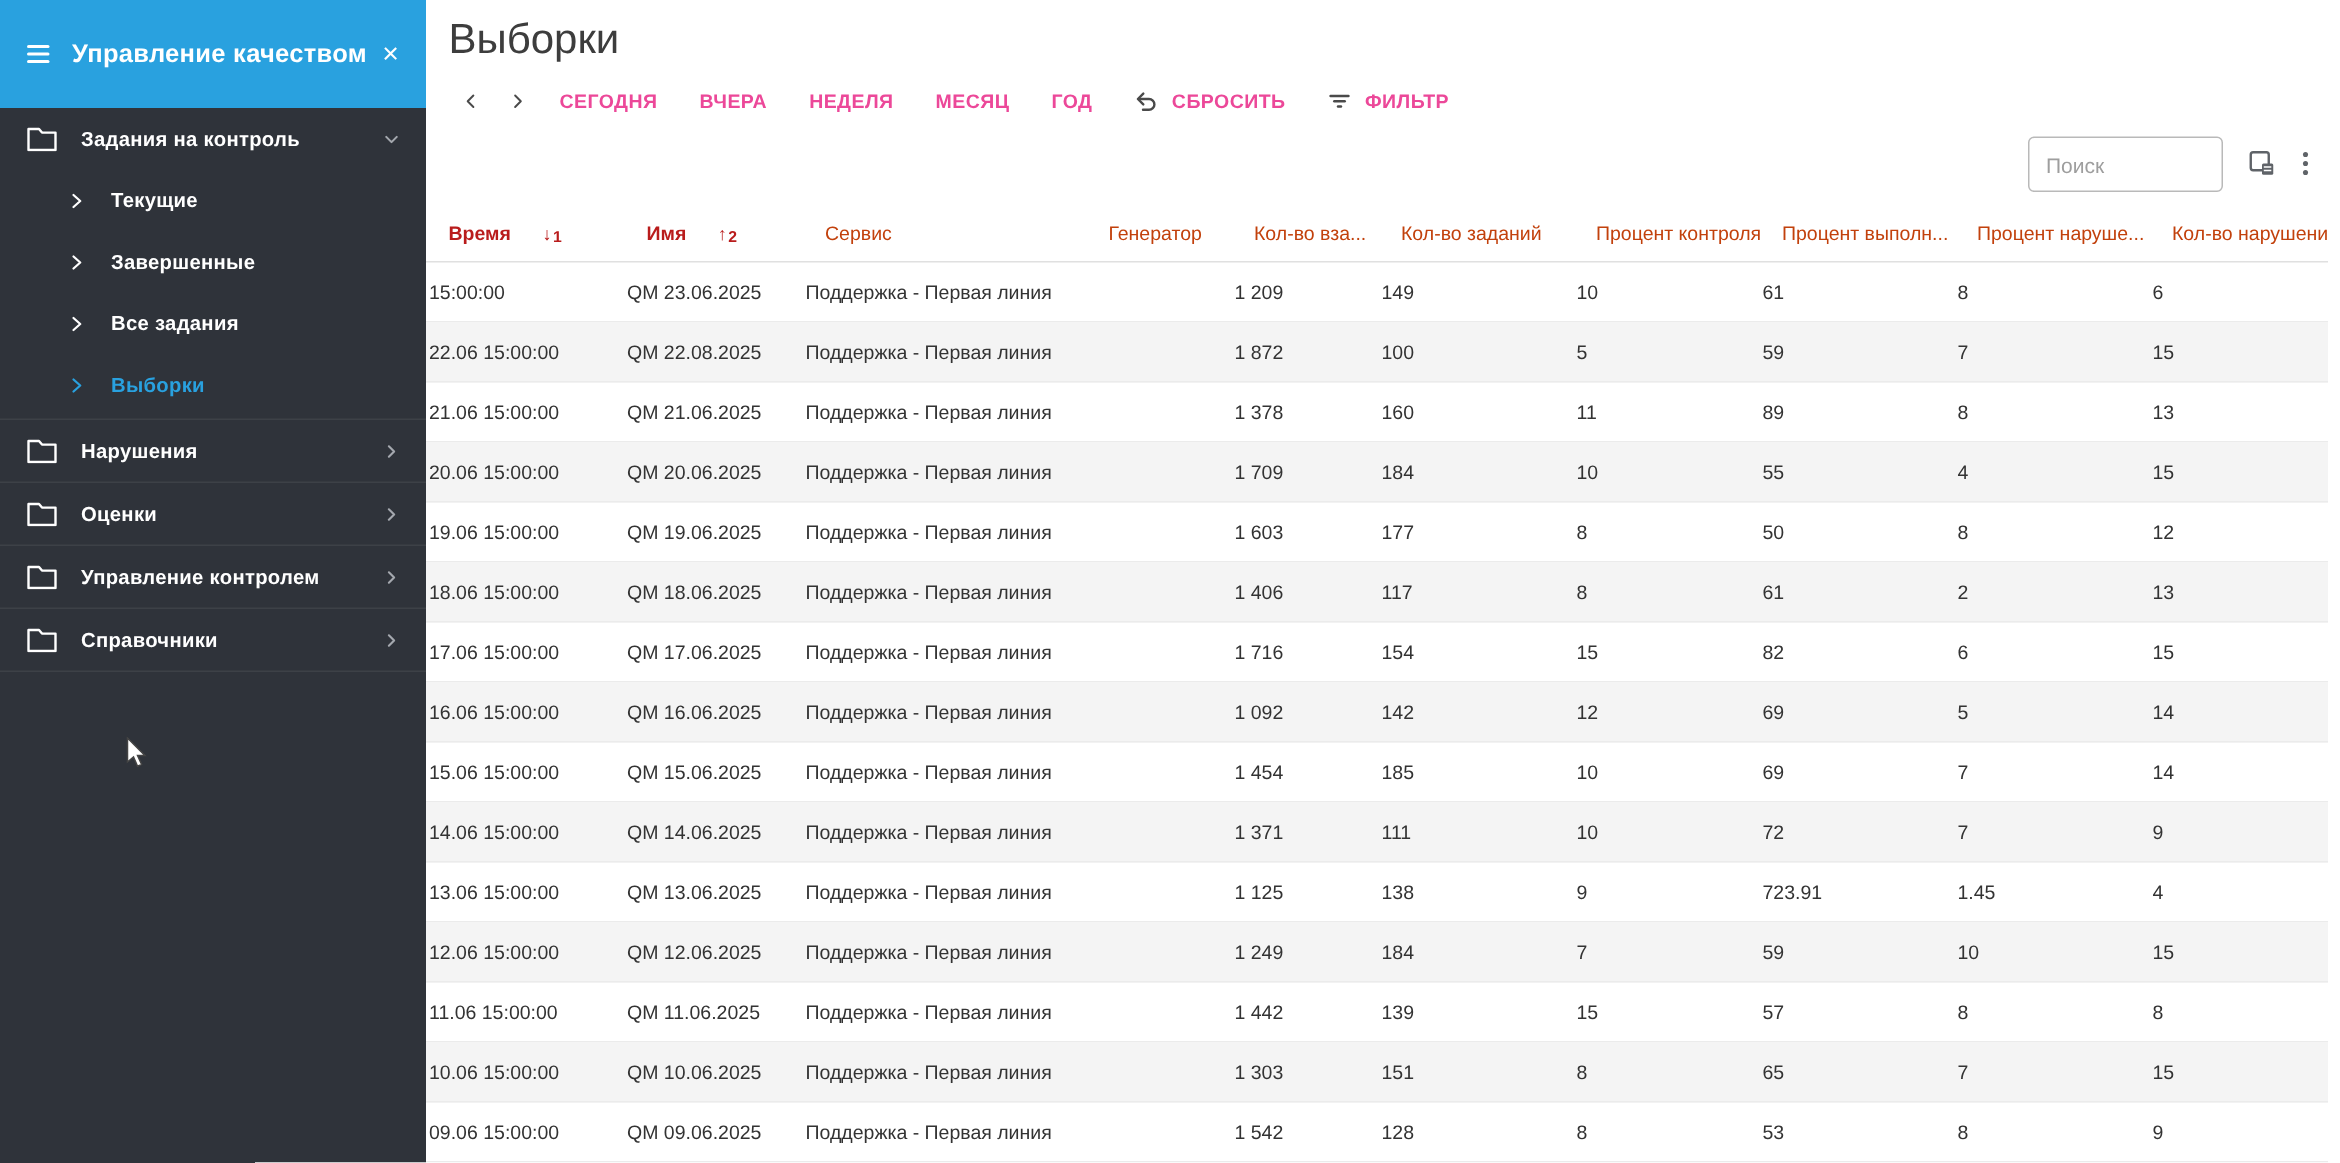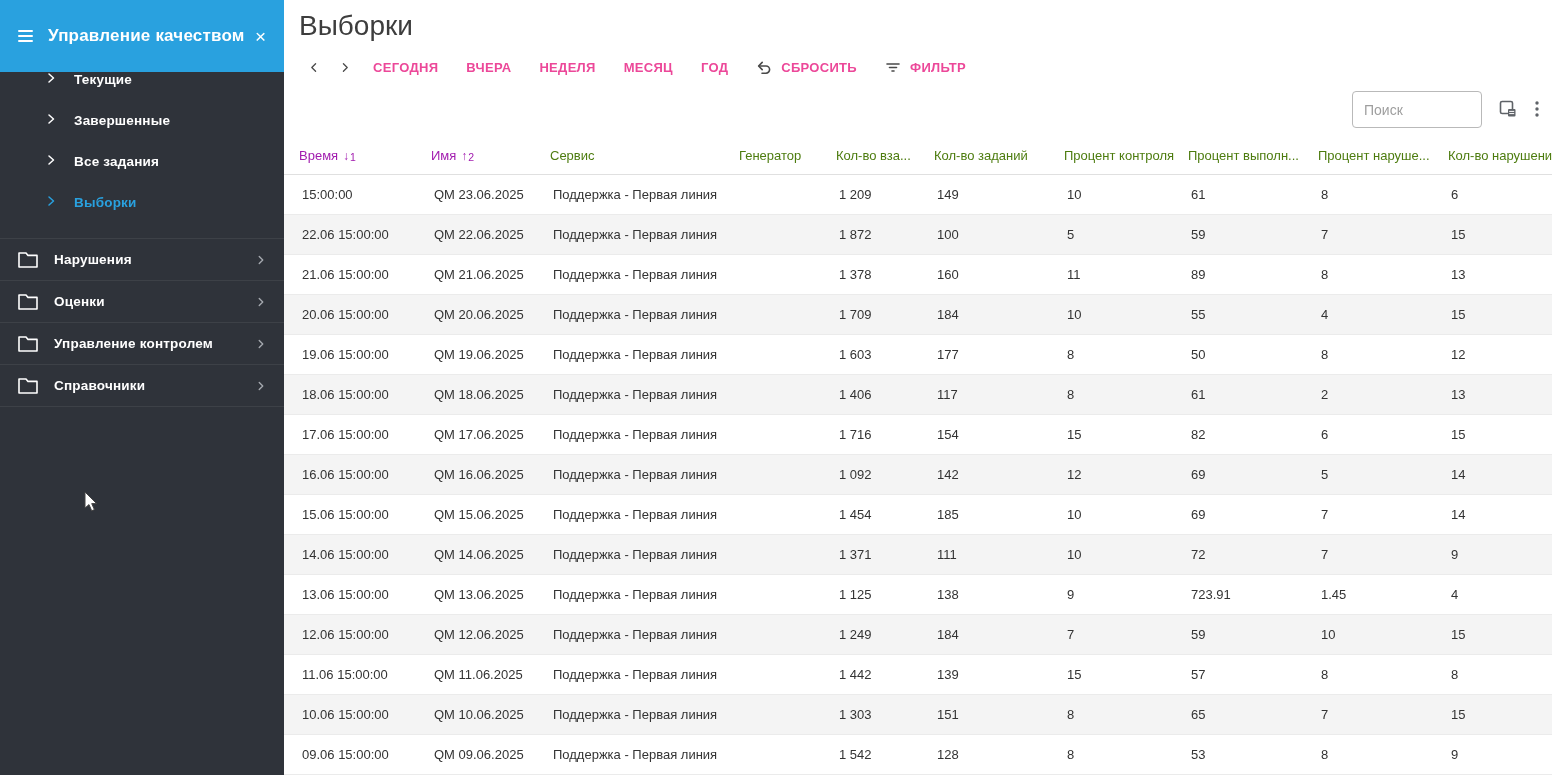--- a/index.html
+++ b/index.html
@@ -18,21 +18,21 @@
   .hamburger{width:15px;display:flex;flex-direction:column;gap:3px;margin-right:15px;cursor:pointer;}
   .hamburger i{display:block;height:2px;background:#fff;border-radius:1px;}
   .sb-title{flex:1;font-size:17px;font-weight:700;letter-spacing:.2px;white-space:nowrap;}
   .sb-close{font-size:19px;line-height:1;color:#fff;cursor:pointer;font-weight:400;}
   .section{border-bottom:1px solid rgba(255,255,255,.07);}
   .nav-top{height:41px;display:flex;align-items:center;padding:0 16px 0 18px;cursor:pointer;}
   .nav-top .folder{margin-right:16px;flex:none;display:flex;}
   .nav-top .lbl{flex:1;font-size:13.5px;font-weight:700;letter-spacing:.2px;white-space:nowrap;}
   .chev{flex:none;display:flex;opacity:.85;}
   .sub{padding-bottom:2px;}
-  .nav-sub{height:41px;display:flex;align-items:flex-start;padding-left:45px;cursor:pointer;}
+  .nav-sub{height:41px;display:flex;align-items:center;padding-left:45px;cursor:pointer;}
   .nav-sub .chev-s{margin-right:17px;display:flex;}
   .nav-sub .lbl{font-size:13.5px;font-weight:700;letter-spacing:.2px;}
   .nav-sub.active .lbl{color:var(--accent);}
   .nav-sub.active svg polyline{stroke:var(--accent);}
   .cursor{position:absolute;left:84px;top:491px;z-index:9;}
 
   
   main{flex:1;min-width:0;background:#fff;display:flex;flex-direction:column;}
   h1{padding:8px 0 0 15px;font-size:28px;line-height:36px;font-weight:400;color:#3d3d3d;}
   .toolbar{margin-top:10px;padding-left:15px;display:flex;align-items:center;height:26px;}
@@ -44,27 +44,27 @@
   .search-input{position:absolute;right:78px;top:11px;width:130px;height:37px;border:1px solid #b9b9b9;border-radius:4px;
         padding:0 11px;font-family:inherit;font-size:14px;color:#8b5cf6;outline:none;background:#fff;}
   .search-input::placeholder{color:#9e9e9e;}
   .icon-btn{position:absolute;top:19px;border:none;background:none;cursor:pointer;display:flex;padding:0;}
   .save-btn{right:42px;}
   .kebab-btn{right:13px;top:18px;}
 
   
   .grid{display:grid;grid-template-columns:132px 119px 189px 97px 98px 130px 124px 130px 130px minmax(0,1fr);}
   .thead{padding-left:15px;margin-right:8px;height:38px;align-items:center;border-bottom:1px solid #e0e0e0;}
-  .th{font-size:13px;color:#4d7c0f;white-space:nowrap;overflow:hidden;display:flex;align-items:center;cursor:pointer;}
-  .th.sorted{color:#a21caf;font-weight:400;}
+  .th{font-size:13px;color:#c2410c;white-space:nowrap;overflow:hidden;display:flex;align-items:center;cursor:pointer;}
+  .th.sorted{color:#b91c1c;font-weight:700;gap:16px;}
   .sort{margin-left:5px;display:inline-flex;align-items:baseline;}
   .sort .arrow{font-size:12px;}
   .sort .num{font-size:10.5px;margin-left:1px;position:relative;top:1px;}
   .tbody{margin-right:8px;}
-  .tr{padding-left:18px;height:40px;align-items:center;border-bottom:1px solid #ebebeb;cursor:pointer;}
+  .tr{padding-left:2px;height:40px;align-items:center;border-bottom:1px solid #ebebeb;cursor:pointer;}
   .tr:nth-child(even){background:var(--row-alt);}
   .td{font-size:13px;color:#333;white-space:nowrap;overflow:hidden;}
 </style>
 </head>
 <body>
 
 <div class="app">
 
   <aside>
     <div class="sb-header">
@@ -72,20 +72,33 @@
           <i></i>
           <i></i>
           <i></i>
         </span>
       <span class="sb-title">Управление качеством</span>
       <span class="sb-close">×</span>
     </div>
 
     <nav>
       <div class="section">
+        <div class="nav-top">
+          <span class="folder">
+            <svg width="20" height="17" viewBox="0 0 20 17">
+                <path d="M1 2 h7 l2 2.4 h9 v11.6 H1 Z" fill="none" stroke="#fff" stroke-width="1.6" stroke-linejoin="round"></path>
+              </svg>
+          </span>
+          <span class="lbl">Задания на контроль</span>
+          <span class="chev">
+            <svg width="14" height="14" viewBox="0 0 24 24">
+                <polyline points="6 9 12 15 18 9" fill="none" stroke="#b9bdc3" stroke-width="2.4" stroke-linecap="round" stroke-linejoin="round"></polyline>
+              </svg>
+          </span>
+        </div>
         <div class="sub">
           <div class="nav-sub">
             <span class="chev-s">
                 <svg width="12" height="12" viewBox="0 0 24 24">
                   <polyline points="8 4 17 12 8 20" fill="none" stroke="#fff" stroke-width="3" stroke-linecap="round" stroke-linejoin="round"></polyline>
                 </svg>
               </span>
             <span class="lbl">Текущие</span>
           </div>
           <div class="nav-sub">
@@ -313,21 +326,21 @@
           <div class="td"></div>
           <div class="td">1 209</div>
           <div class="td">149</div>
           <div class="td">10</div>
           <div class="td">61</div>
           <div class="td">8</div>
           <div class="td">6</div>
         </div>
         <div class="tr grid">
           <div class="td">22.06 15:00:00</div>
-          <div class="td">QM 22.06.2025</div>
+          <div class="td">QM 22.08.2025</div>
           <div class="td">Поддержка - Первая линия</div>
           <div class="td"></div>
           <div class="td">1 872</div>
           <div class="td">100</div>
           <div class="td">5</div>
           <div class="td">59</div>
           <div class="td">7</div>
           <div class="td">15</div>
         </div>
         <div class="tr grid">

